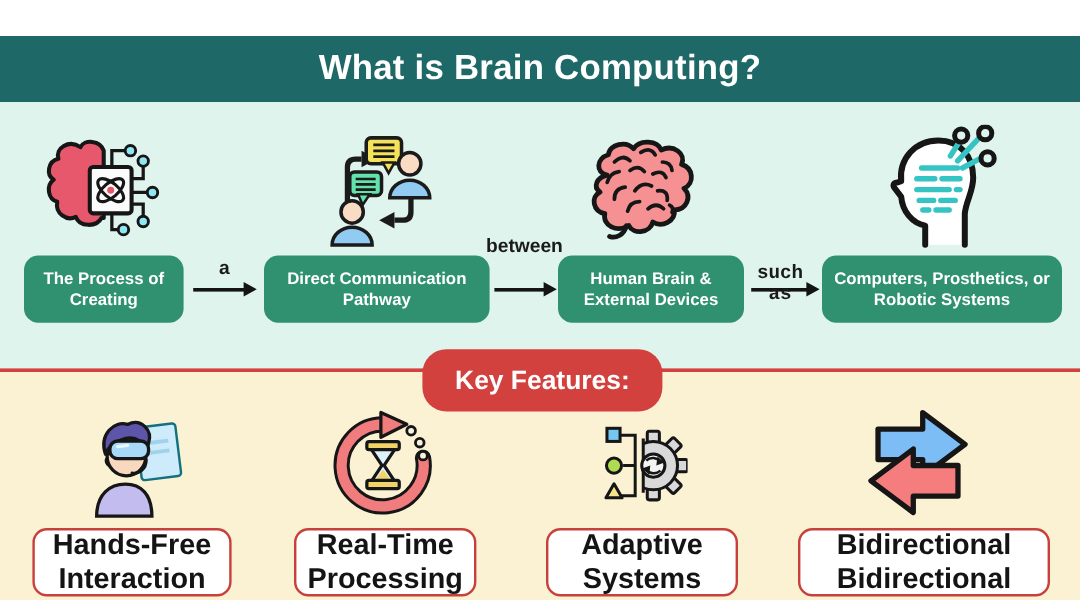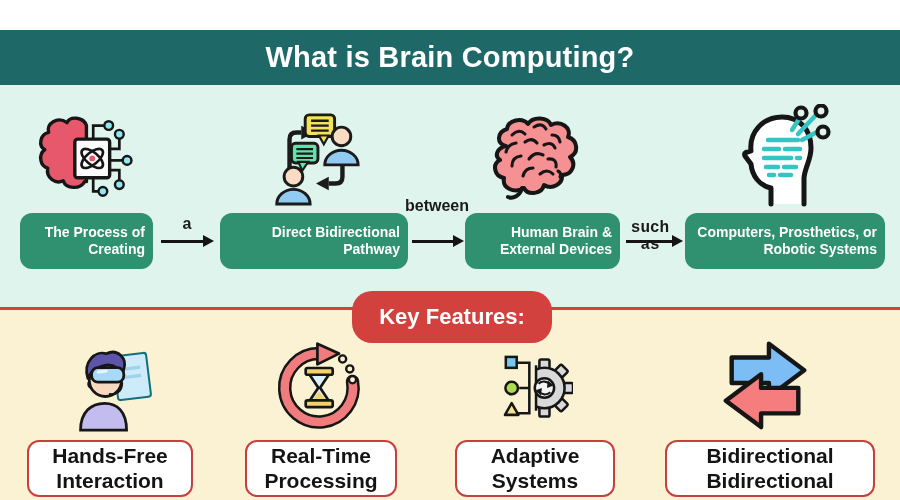--- a/index.html
+++ b/index.html
@@ -8,40 +8,40 @@
   .stage { position:relative; width:900px; height:500px; overflow:hidden; background:#DFF4EC;margin-top:30px; }
   .abs { position:absolute; }
 
   
   .titlebar { left:0; top:0; width:900px; height:55px; background:#1E6968;
               display:flex; align-items:center; justify-content:center; }
   .titlebar h1 { color:#FFFFFF; font-size:29px; font-weight:bold; letter-spacing:.2px; }
 
   
   .flow-box { top:183px; height:56px; background:#2F9170; border-radius:12px;
-              display:flex; align-items:center; justify-content:center; text-align:right;
+              display:flex; align-items:center; justify-content:center; text-align:center;
               color:#FFFFFF; font-weight:bold; font-size:14px; line-height:1.25; padding:4px 8px; }
   .arrow { top:210px; height:3px; background:#141414; }
   .arrow::after { content:""; position:absolute; right:-10px; top:-5px;
                   border-left:11px solid #141414; border-top:6.5px solid transparent;
                   border-bottom:6.5px solid transparent; }
   .conn-label { color:#1A1A1A; font-weight:600; font-size:16px; text-align:center; line-height:1.05; }
   .conn-a { font-weight:bold; }
 
   
   .divider { left:0; top:277px; width:900px; height:3px; background:#D2413E; }
   .pill { left:352px; top:261px; width:200px; height:52px; background:#D2413E; border-radius:20px;
           display:flex; align-items:center; justify-content:center; color:#FFFFFF;
           font-size:22px; font-weight:bold; z-index:3; }
 
   
   .cream { left:0; top:280px; width:900px; height:220px; background:#FBF2D4; }
   .feat-box { top:410px; height:57px; background:#FFFFFF; border:2.5px solid #C8403C; border-radius:12px;
               display:flex; align-items:center; justify-content:center; text-align:center;
-              color:#141414; font-weight:bold; font-size:21px; line-height:1.15; padding:2px 6px; }
+              color:#141414; font-weight:bold; font-size:24px; line-height:1.15; padding:2px 6px; }
 
   
   .brand { left:797px; top:470px; display:flex; align-items:center; gap:4px; }
   .brand span { color:#c2410c; font-size:11px; font-weight:600; letter-spacing:1.3px; }
 
   svg { display:block; }
 </style>
 </head>
 <body>
 
@@ -131,21 +131,21 @@
       <circle cx="64" cy="9" r="5.5" fill="#DFF4EC" stroke="#161616" stroke-width="4.2"></circle>
       <circle cx="84" cy="7" r="5.5" fill="#DFF4EC" stroke="#161616" stroke-width="4.2"></circle>
       <circle cx="86" cy="28" r="5.5" fill="#DFF4EC" stroke="#161616" stroke-width="4.2"></circle>
     </svg>
   </div>
 
   <div class="abs flow-box" style="left:20px; width:133px;">
     <span>The Process of Creating</span>
   </div>
   <div class="abs flow-box" style="left:220px; width:188px;">
-    <span>Direct Bidirectional Pathway</span>
+    <span>Direct Communication Pathway</span>
   </div>
   <div class="abs flow-box" style="left:465px; width:155px;">
     <span>Human Brain &amp; External Devices</span>
   </div>
   <div class="abs flow-box" style="left:685px; width:200px;">
     <span>Computers, Prosthetics, or Robotic Systems</span>
   </div>
 
   <div class="abs arrow" style="left:161px; width:43px;"></div>
   <div class="abs arrow" style="left:412px; width:42px;"></div>

